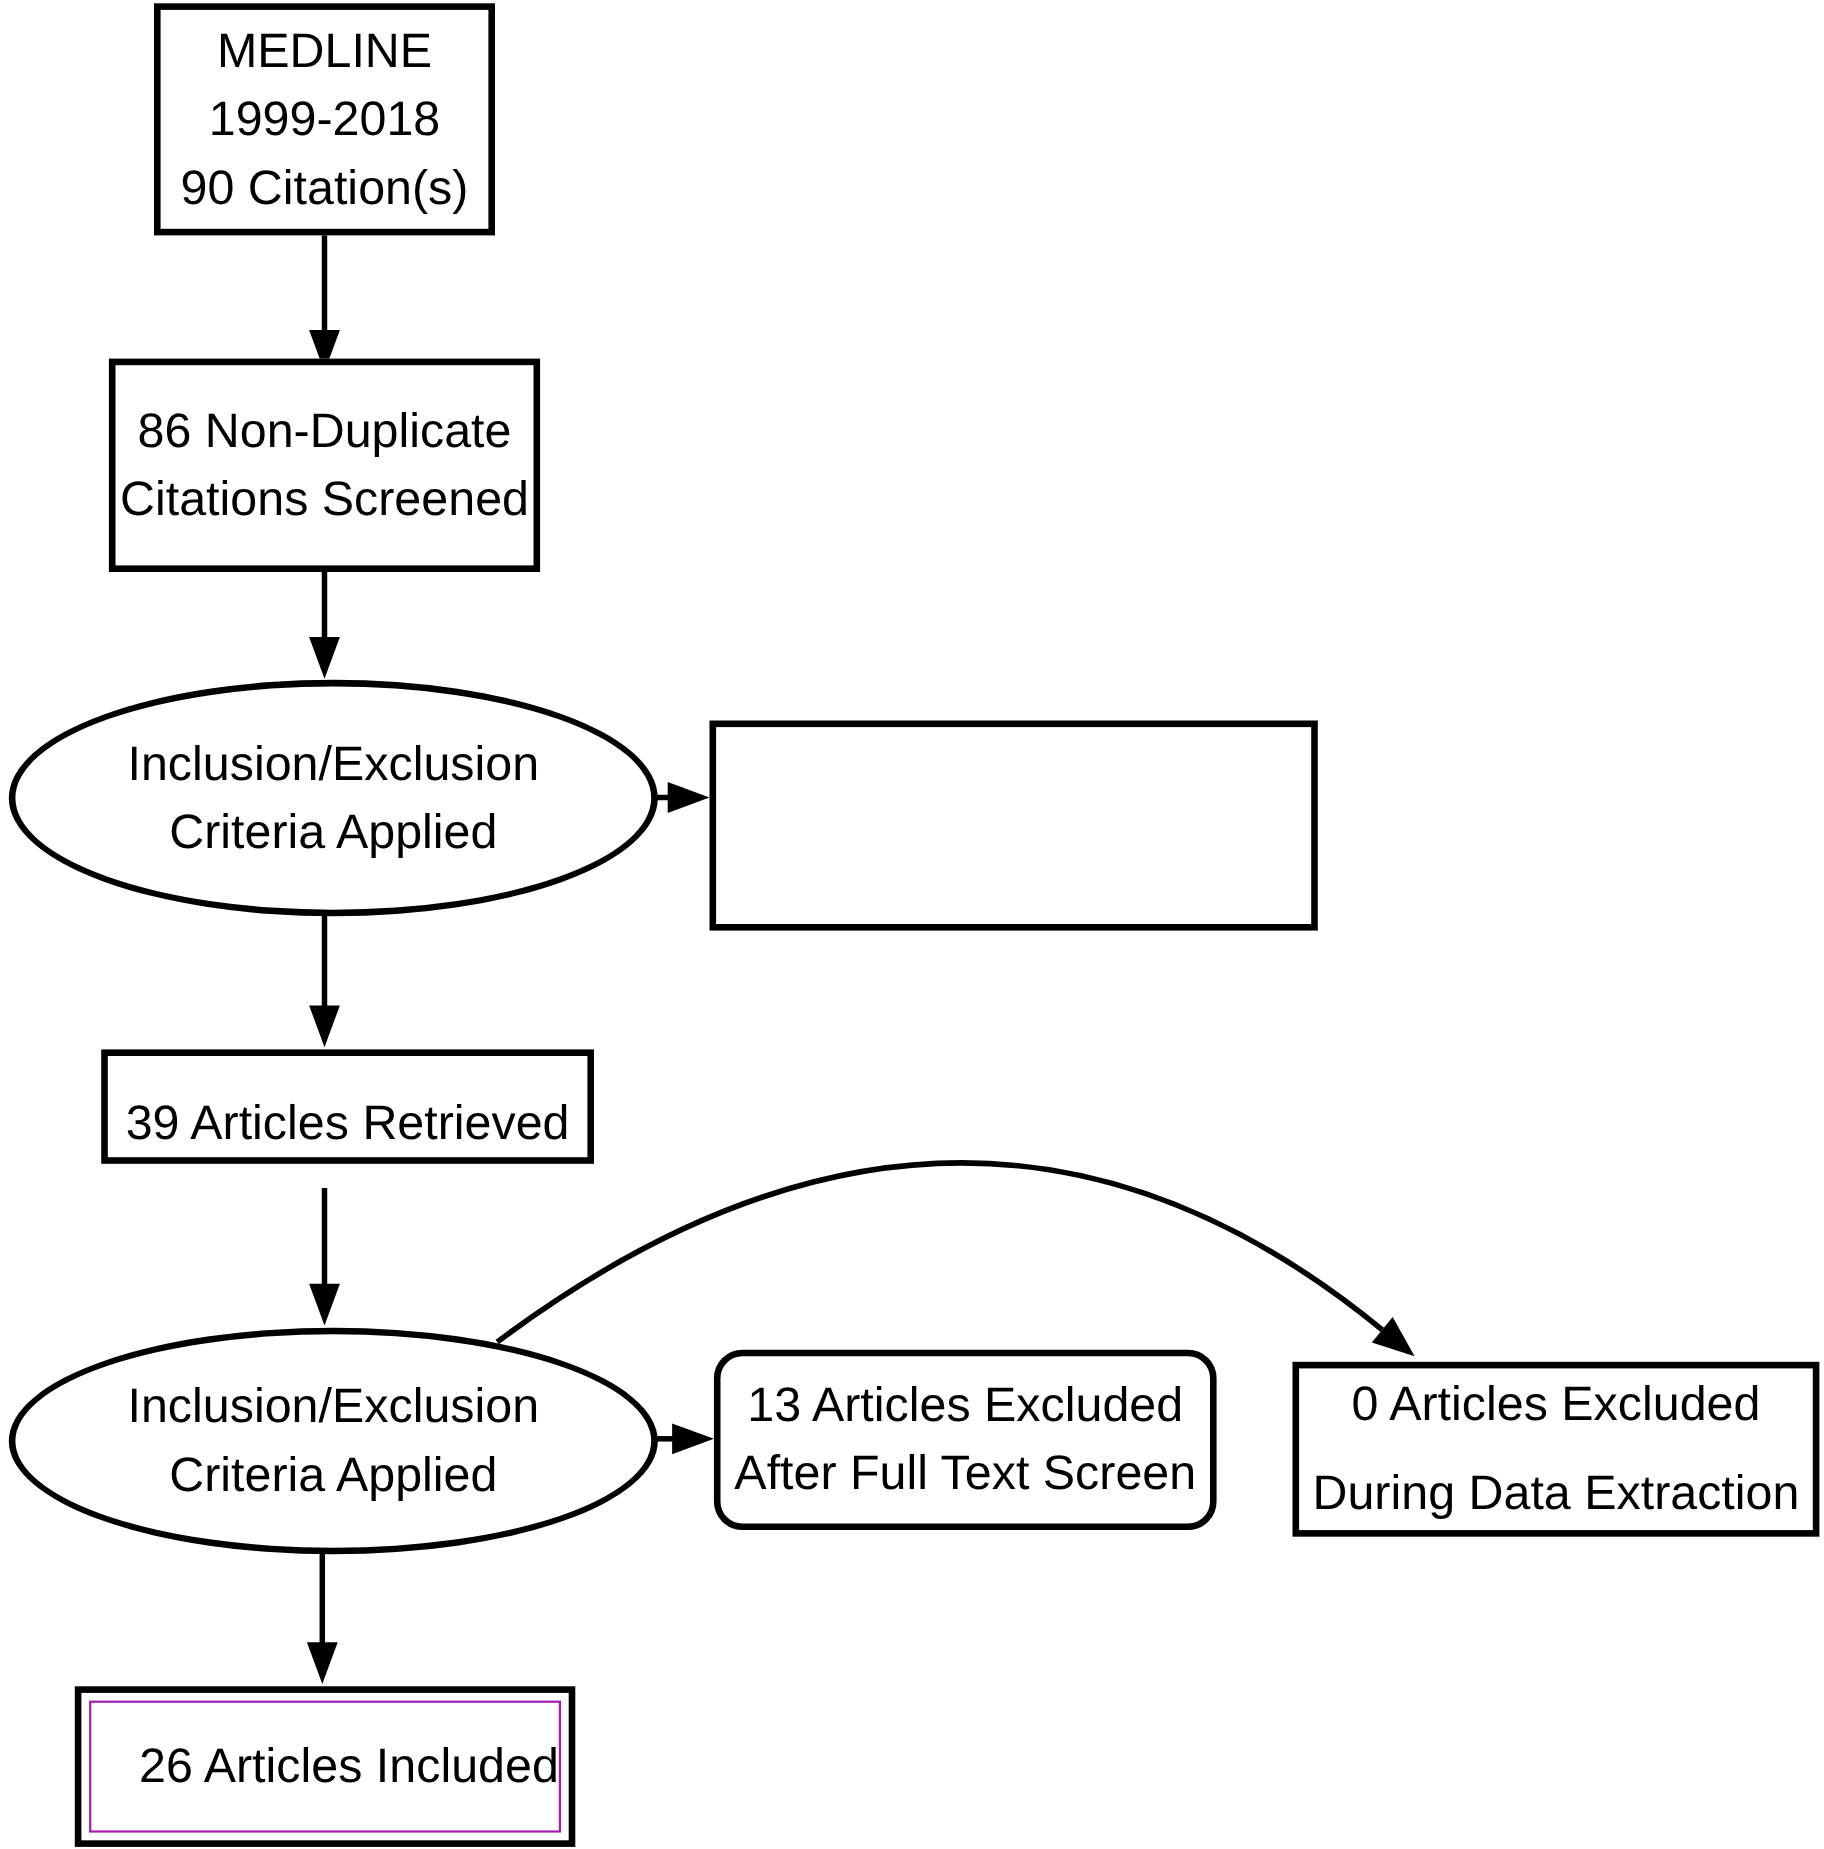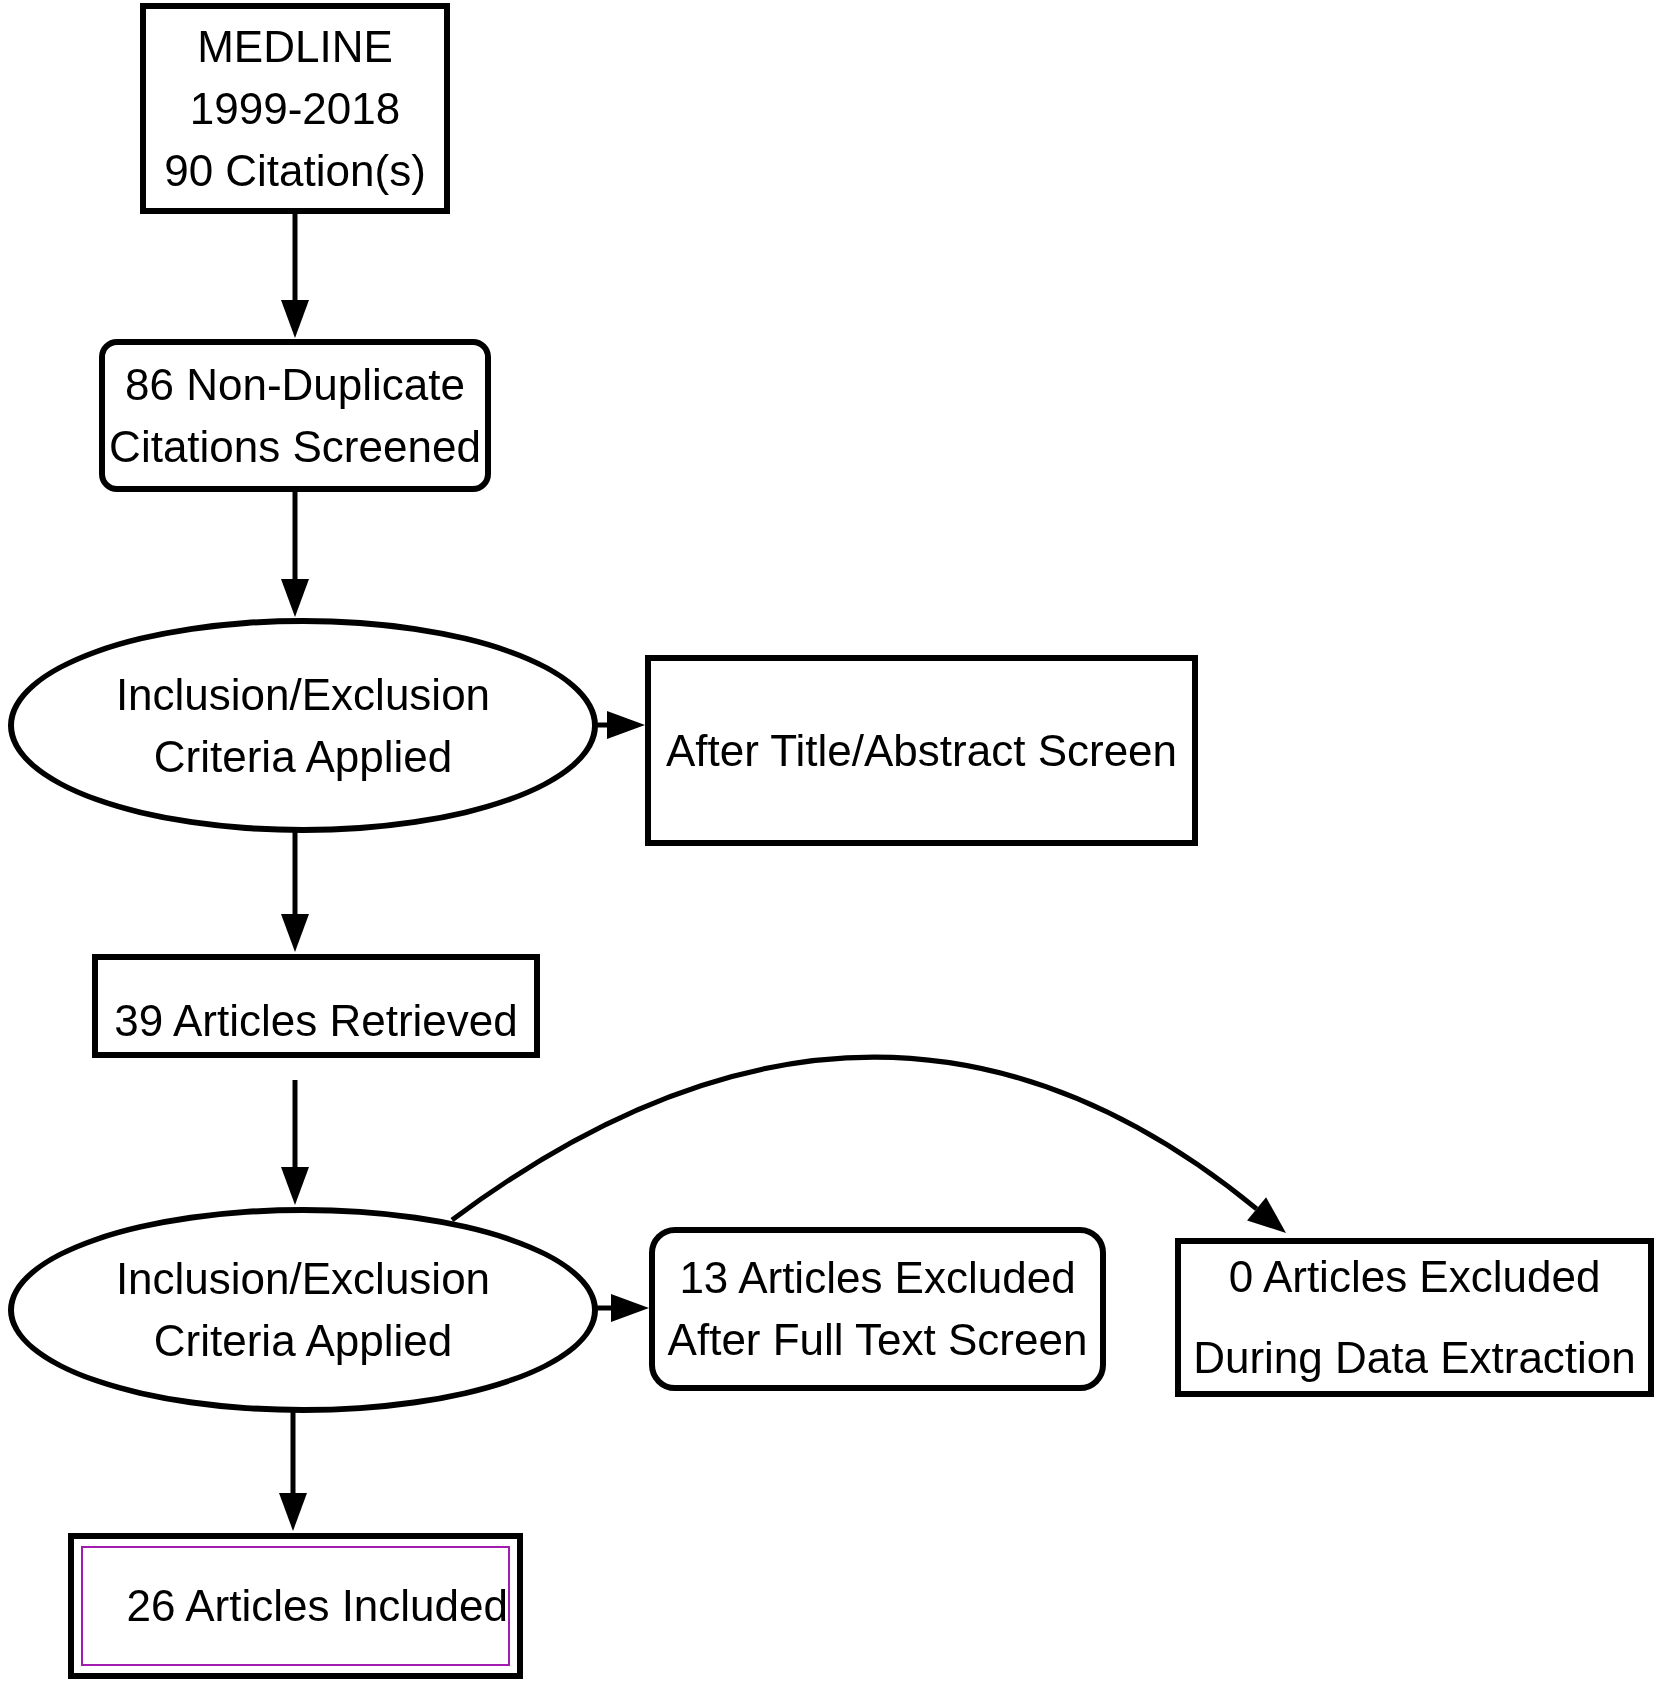--- a/index.html
+++ b/index.html
@@ -25,21 +25,21 @@
     align-items: center;
     justify-content: center;
     text-align: center;
     font-size: 44px;
     line-height: 62px;
     border: 6px solid #000000;
     background: #ffffff;
   }
   .ellipse { border-radius: 50%; }
   .rect-source   { left: 140px;  top: 3px;    width: 310px; height: 211px; }
-  .rect-screened { left: 99px;   top: 339px;  width: 392px; height: 153px; border-radius: 18px; }
+  .rect-screened { left: 99px;   top: 326px;  width: 392px; height: 194px; }
   .ell-criteria1 { left: 8px;    top: 618px;  width: 590px; height: 215px; }
   .rect-excl-ta  { left: 645px;  top: 655px;  width: 553px; height: 191px; }
   .rect-retrieved{ left: 92px;   top: 954px;  width: 448px; height: 104px; justify-content: flex-end; }
   .ell-criteria2 { left: 8px;    top: 1207px; width: 590px; height: 206px; }
   .rect-excl-ft  { left: 649px;  top: 1227px; width: 457px; height: 164px; border-radius: 26px; }
   .rect-excl-de  { left: 1175px; top: 1238px; width: 479px; height: 159px; gap: 19px; }
   .rect-included-outer {
     position: absolute;
     left: 68px; top: 1533px; width: 455px; height: 146px;
     border: 6px solid #000000;
@@ -109,21 +109,20 @@
     <div>86 Non-Duplicate</div>
     <div>Citations Screened</div>
   </div>
 
   <div class="node ellipse ell-criteria1">
     <div>Inclusion/Exclusion</div>
     <div>Criteria Applied</div>
   </div>
 
   <div class="node rect-excl-ta">
-    <div>After Title/Abstract Screen</div>
   </div>
 
   <div class="node rect-retrieved">
     <div>39 Articles Retrieved</div>
   </div>
 
   <div class="node ellipse ell-criteria2">
     <div>Inclusion/Exclusion</div>
     <div>Criteria Applied</div>
   </div>

